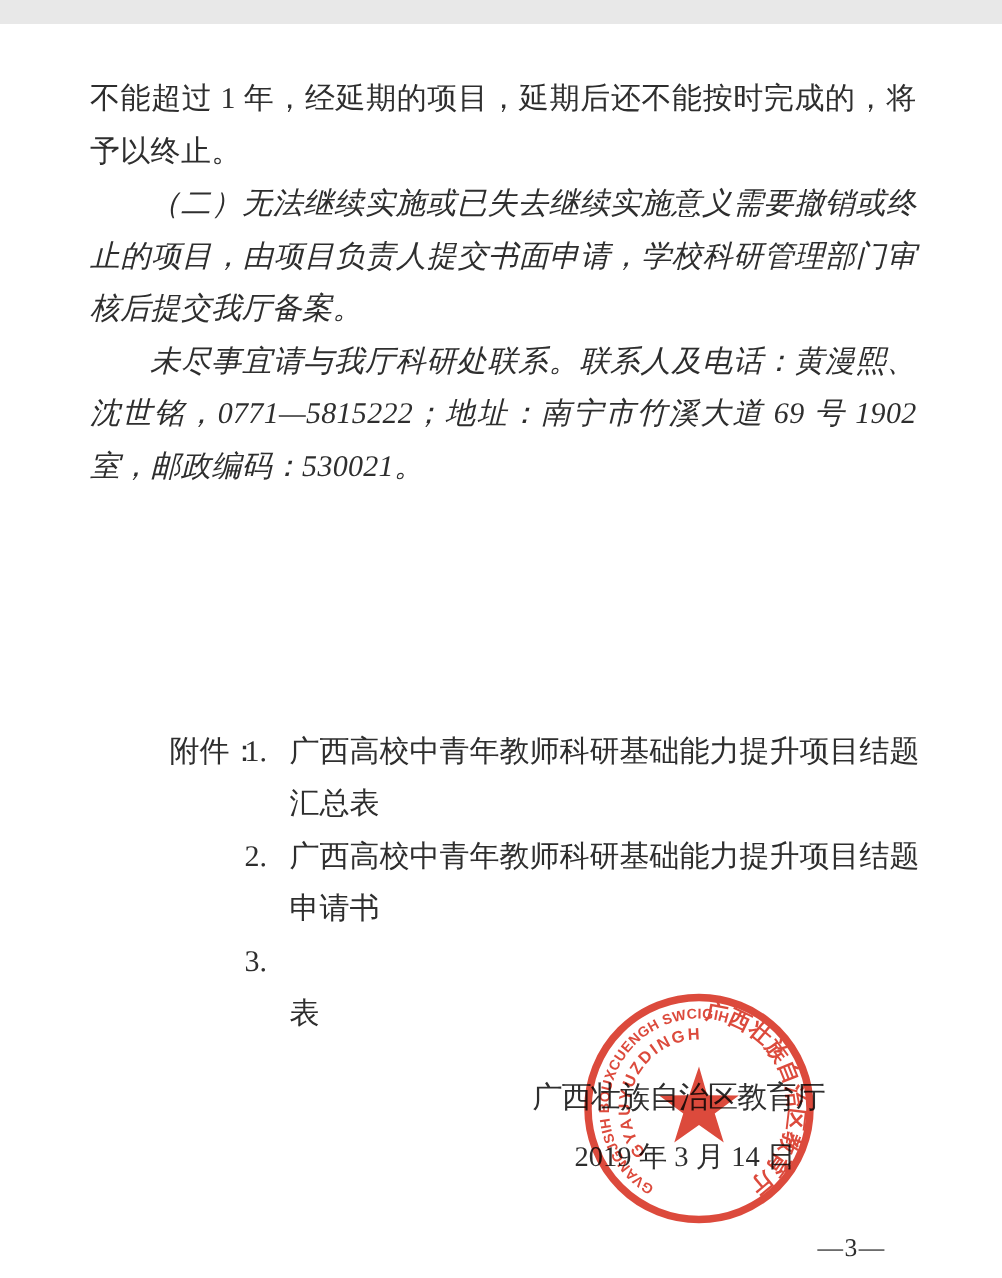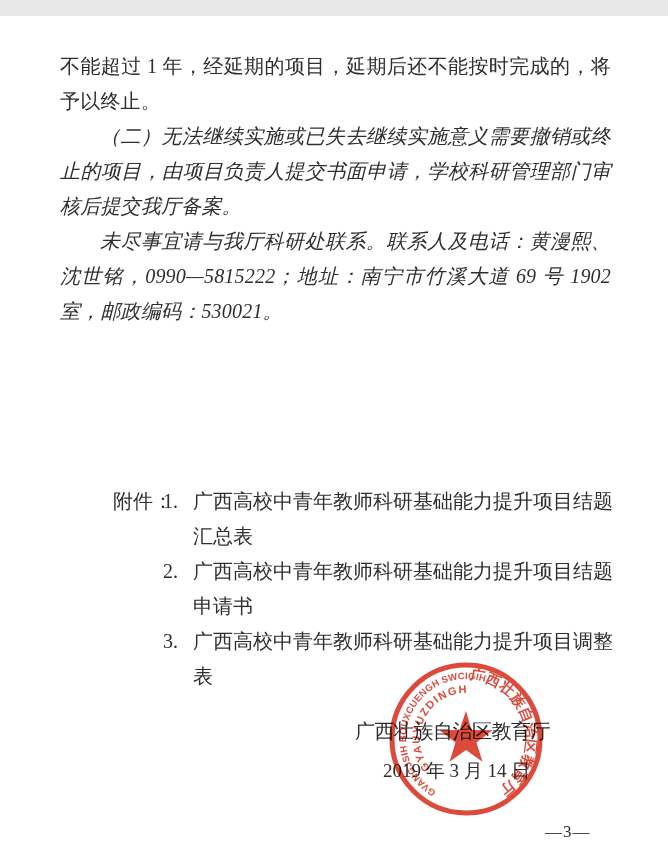--- a/index.html
+++ b/index.html
@@ -57,37 +57,37 @@
   .seal .cjk{font-family:"Liberation Serif","DejaVu Serif",serif;}
 </style>
 </head>
 <body>
 
 <div class="page">
 
   <div class="body-text">
     <p>不能超过 1 年，经延期的项目，延期后还不能按时完成的，将予以终止。</p>
     <p class="indent">（二）无法继续实施或已失去继续实施意义需要撤销或终止的项目，由项目负责人提交书面申请，学校科研管理部门审核后提交我厅备案。</p>
-    <p class="indent">未尽事宜请与我厅科研处联系。联系人及电话：黄漫熙、沈世铭，0990—5815222；地址：南宁市竹溪大道 69 号 1902 室，邮政编码：530021。</p>
+    <p class="indent">未尽事宜请与我厅科研处联系。联系人及电话：黄漫熙、沈世铭，0771—5815222；地址：南宁市竹溪大道 69 号 1902 室，邮政编码：530021。</p>
   </div>
 
   <div class="attachments">
     <span class="att-label">附件：</span>
     <div class="att-items">
       <div class="att-item">
         <span class="att-num">1.</span>
         <span class="att-body"><span>广西高校中青年教师科研基础能力提升项目结题</span><br><span>汇总表</span></span>
       </div>
       <div class="att-item">
         <span class="att-num">2.</span>
         <span class="att-body"><span>广西高校中青年教师科研基础能力提升项目结题</span><br><span>申请书</span></span>
       </div>
       <div class="att-item">
         <span class="att-num">3.</span>
-        <span class="att-body"><span>广西高校中青年教师科研基础能力提升项目调整</span><br><span>表</span></span>
+        <span class="att-body"><br><span>表</span></span>
       </div>
     </div>
   </div>
 
   <div class="signature-org">广西壮族自治区教育厅</div>
   <div class="signature-date">2019 年 3 月 14 日</div>
 
   <svg class="seal" viewBox="0 0 170 170">
     <defs>
       <path id="sealArcOuter" d="M 85 145 A 60 60 0 1 1 85 25 A 60 60 0 1 1 85 145"></path>

